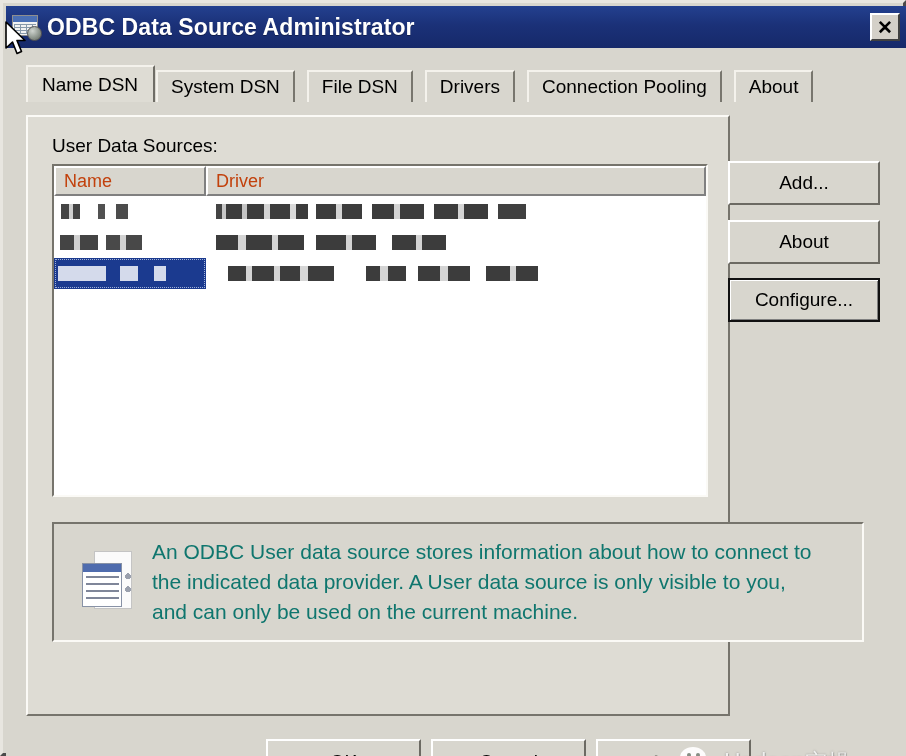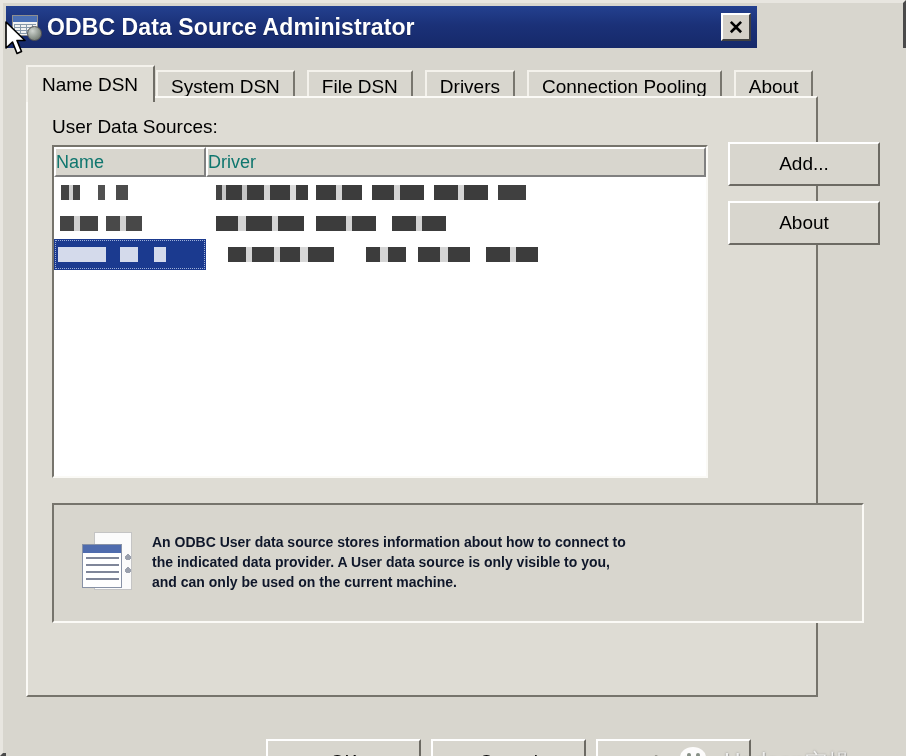--- a/index.html
+++ b/index.html
@@ -30,21 +30,21 @@
     border-top: 3px solid #e8e6e0;
     border-right: 3px solid #4a4a4a;
     border-bottom: 3px solid #4a4a4a;
     box-sizing: border-box;
   }
 
   
   .titlebar {
     position: absolute;
     left: 3px; top: 3px;
-    width: 751px;
+    width: 900px;
     height: 42px;
     background: linear-gradient(to bottom, #23408f 0%, #1b3178 45%, #16296a 100%);
     display: flex;
     align-items: center;
     padding: 0 4px 0 6px;
     box-sizing: border-box;
   }
   .title-icon {
     width: 28px; height: 24px;
     position: relative;
@@ -164,22 +164,22 @@
     margin-left: -2px;
     margin-right: 1px;
     padding: 0 15px 0 14px;
     border-right: 2px solid #6f6d66;
   }
 
   
   .tabpage {
     position: absolute;
     left: 20px;
-    top: 48px;
-    width: 792px;
+    top: 67px;
+    width: 704px;
     height: 601px;
     background: #dedcd4;
     border-top: 2px solid #fbfaf6;
     border-left: 2px solid #fbfaf6;
     border-right: 2px solid #76746c;
     border-bottom: 2px solid #76746c;
     box-sizing: border-box;
   }
 
   .section-label {
@@ -214,22 +214,23 @@
   .lv-col {
     height: 30px;
     background: #d8d6ce;
     border-top: 2px solid #ffffff;
     border-left: 2px solid #ffffff;
     border-right: 2px solid #808080;
     border-bottom: 2px solid #808080;
     box-sizing: border-box;
     display: flex;
     align-items: center;
+    padding-left: 8px;
     font-size: 18px;
-    color: #0f766e;
+    color: #c2410c;
     cursor: default;
   }
   .lv-col.name { width: 152px; }
   .lv-col.driver { flex: 1 1 auto; }
 
   .lv-body {
     position: relative;
     height: 299px;
     background: #ffffff;
   }
@@ -411,25 +412,24 @@
   }
   .info-icon .sheet-grid {
     position: absolute;
     left: 3px; top: 12px;
     width: 33px; height: 28px;
     background:
       repeating-linear-gradient(to bottom, #7f8699 0 2px, transparent 2px 7px),
       repeating-linear-gradient(to right, transparent 0 9px, #ffffff 9px 11px);
   }
   .info-text {
-    font-size: 14px;
-    color: #0f172a;
+    font-size: 21px;
+    color: #0f766e;
     line-height: 1.42;
     white-space: pre-line;
-    font-weight: bold;
   }
 
   
   .bottombtn {
     position: absolute;
     width: 155px;
     height: 46px;
     top: 691px;
   }
   #btn-ok     { left: 260px; }
@@ -549,20 +549,21 @@
               <div class="lv-cell driver">
                   <span class="redact r3b"></span>
                 </div>
             </div>
 
           </div>
         </div>
 
         <div class="btn sidebtn" id="btn-add">Add...</div>
         <div class="btn sidebtn" id="btn-remove">About</div>
+        <div class="btn sidebtn focus" id="btn-config">Configure...</div>
 
         <div class="infopanel">
           <div class="info-icon">
             <div class="doc-back"></div>
             <div class="doc-rings"></div>
             <div class="sheet">
               <div class="sheet-head"></div>
               <div class="sheet-grid"></div>
             </div>
           </div>

